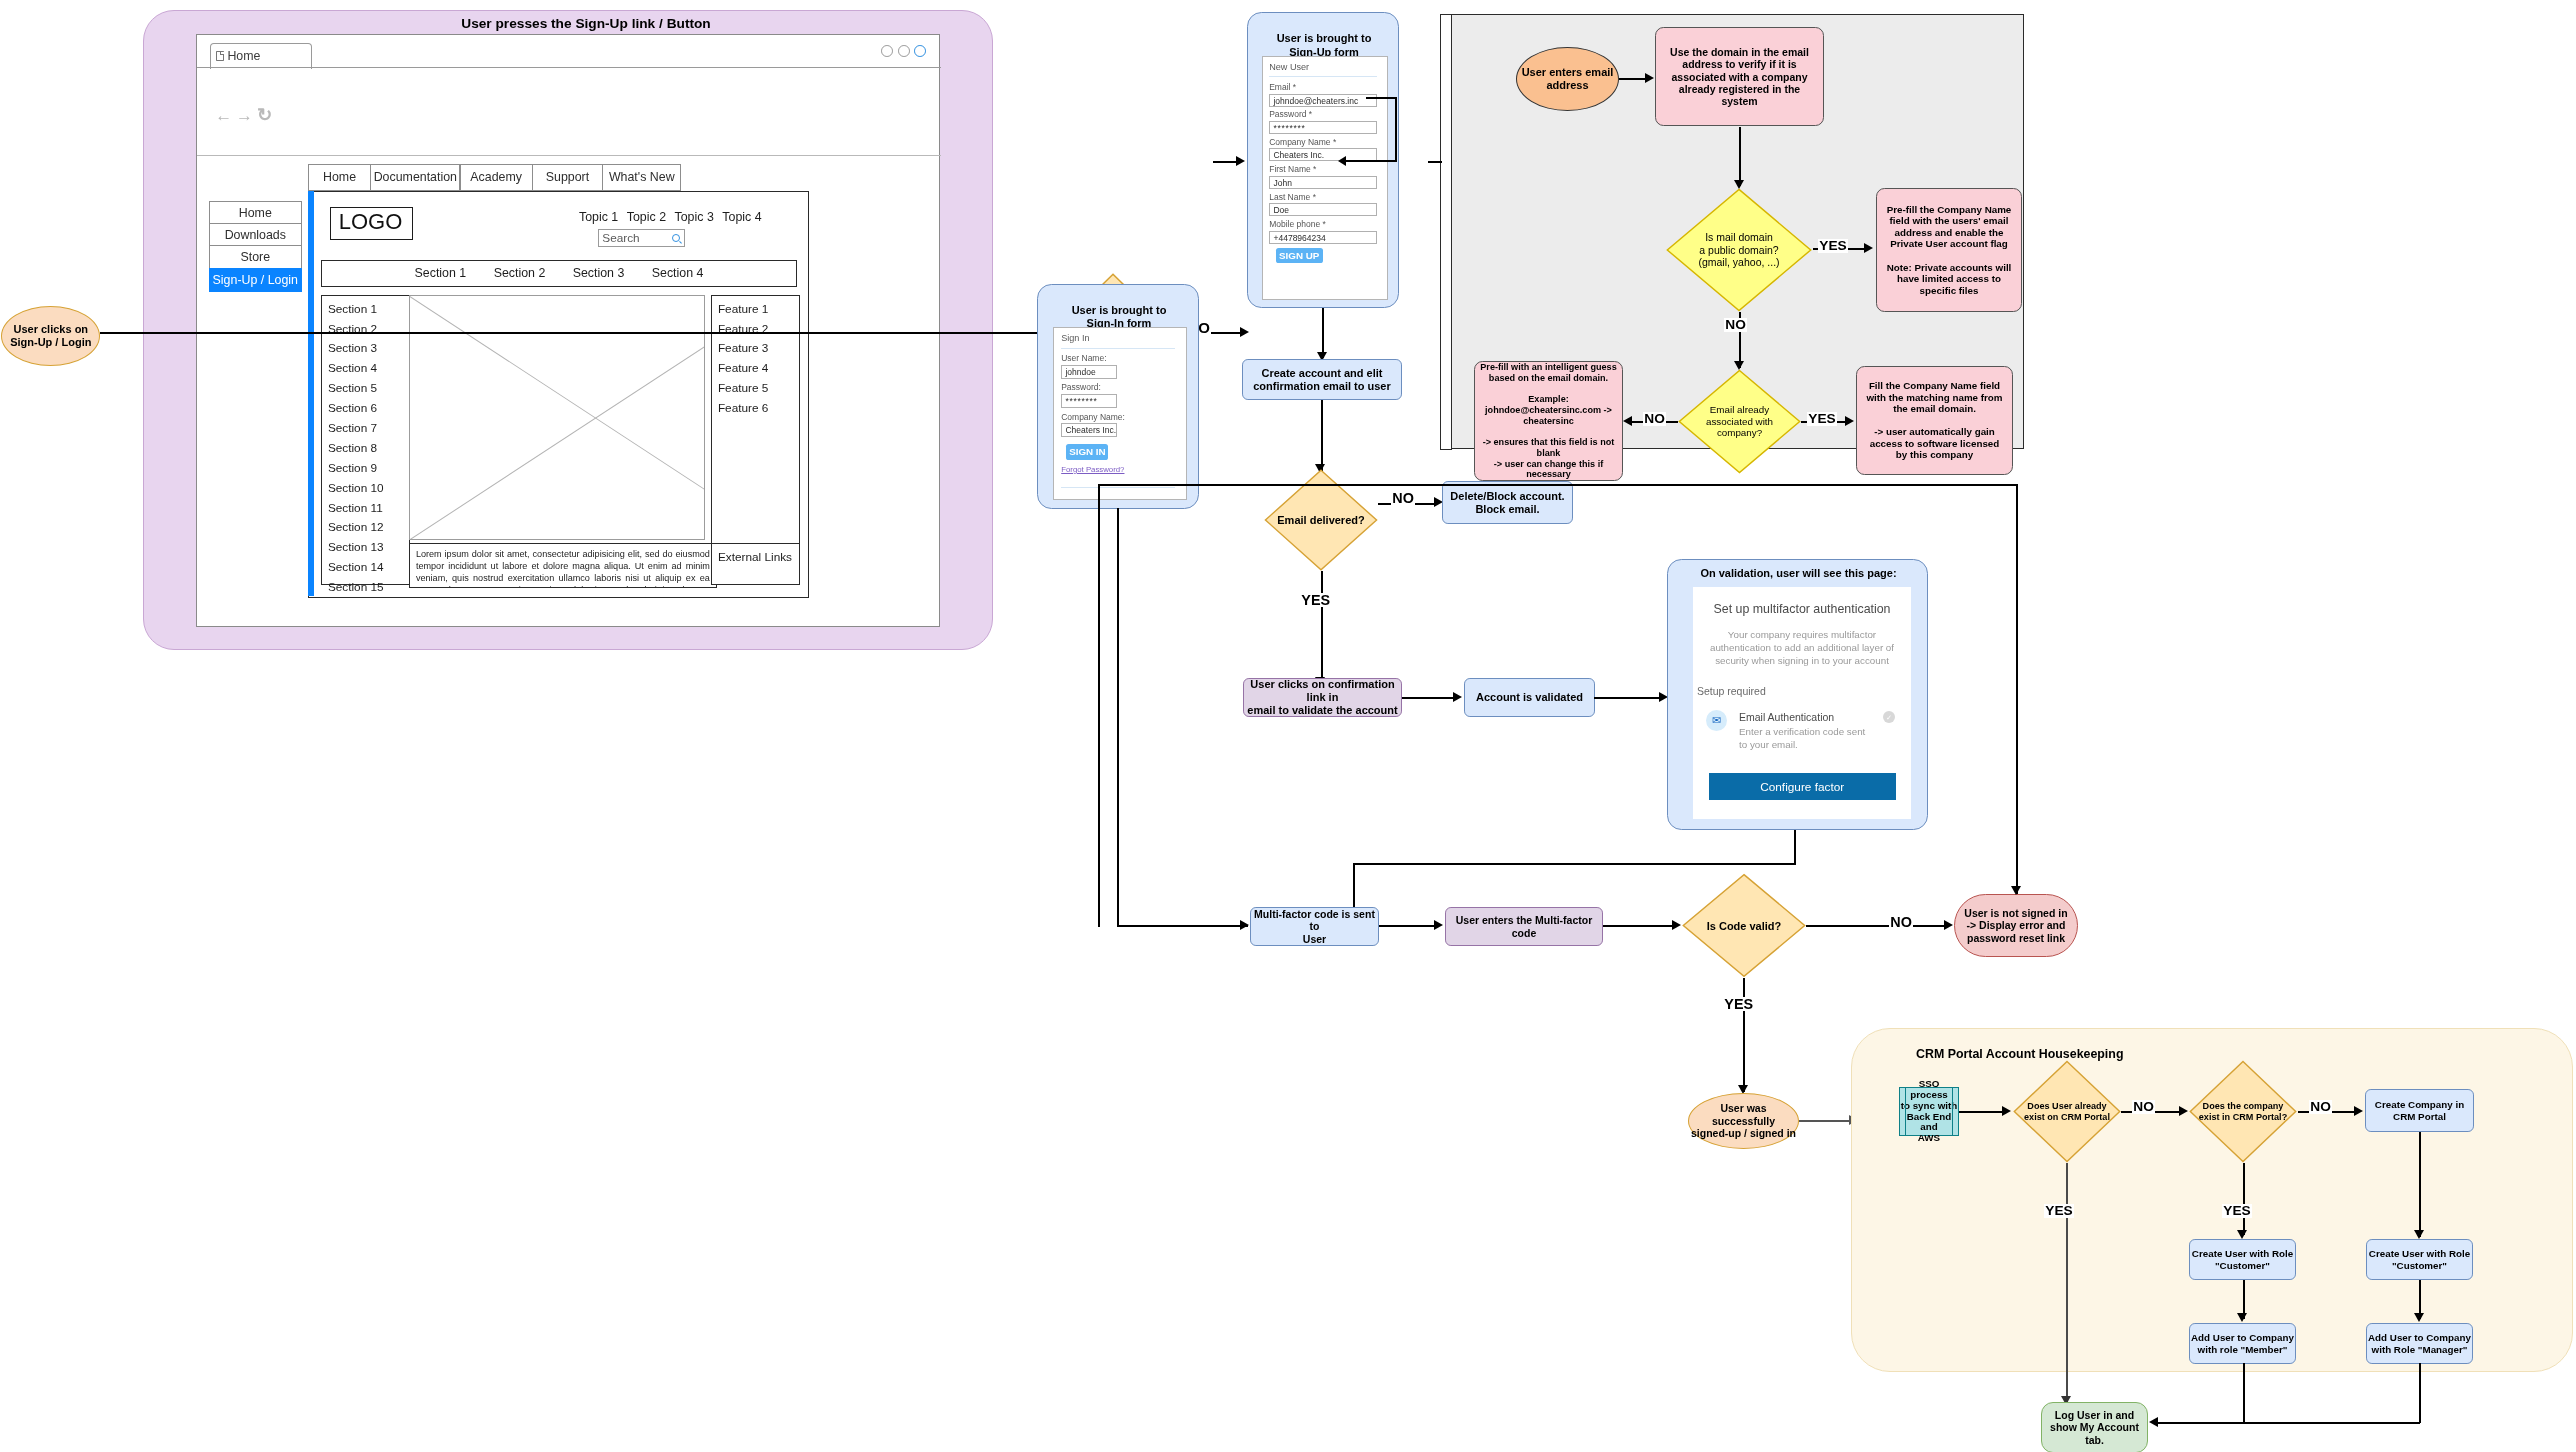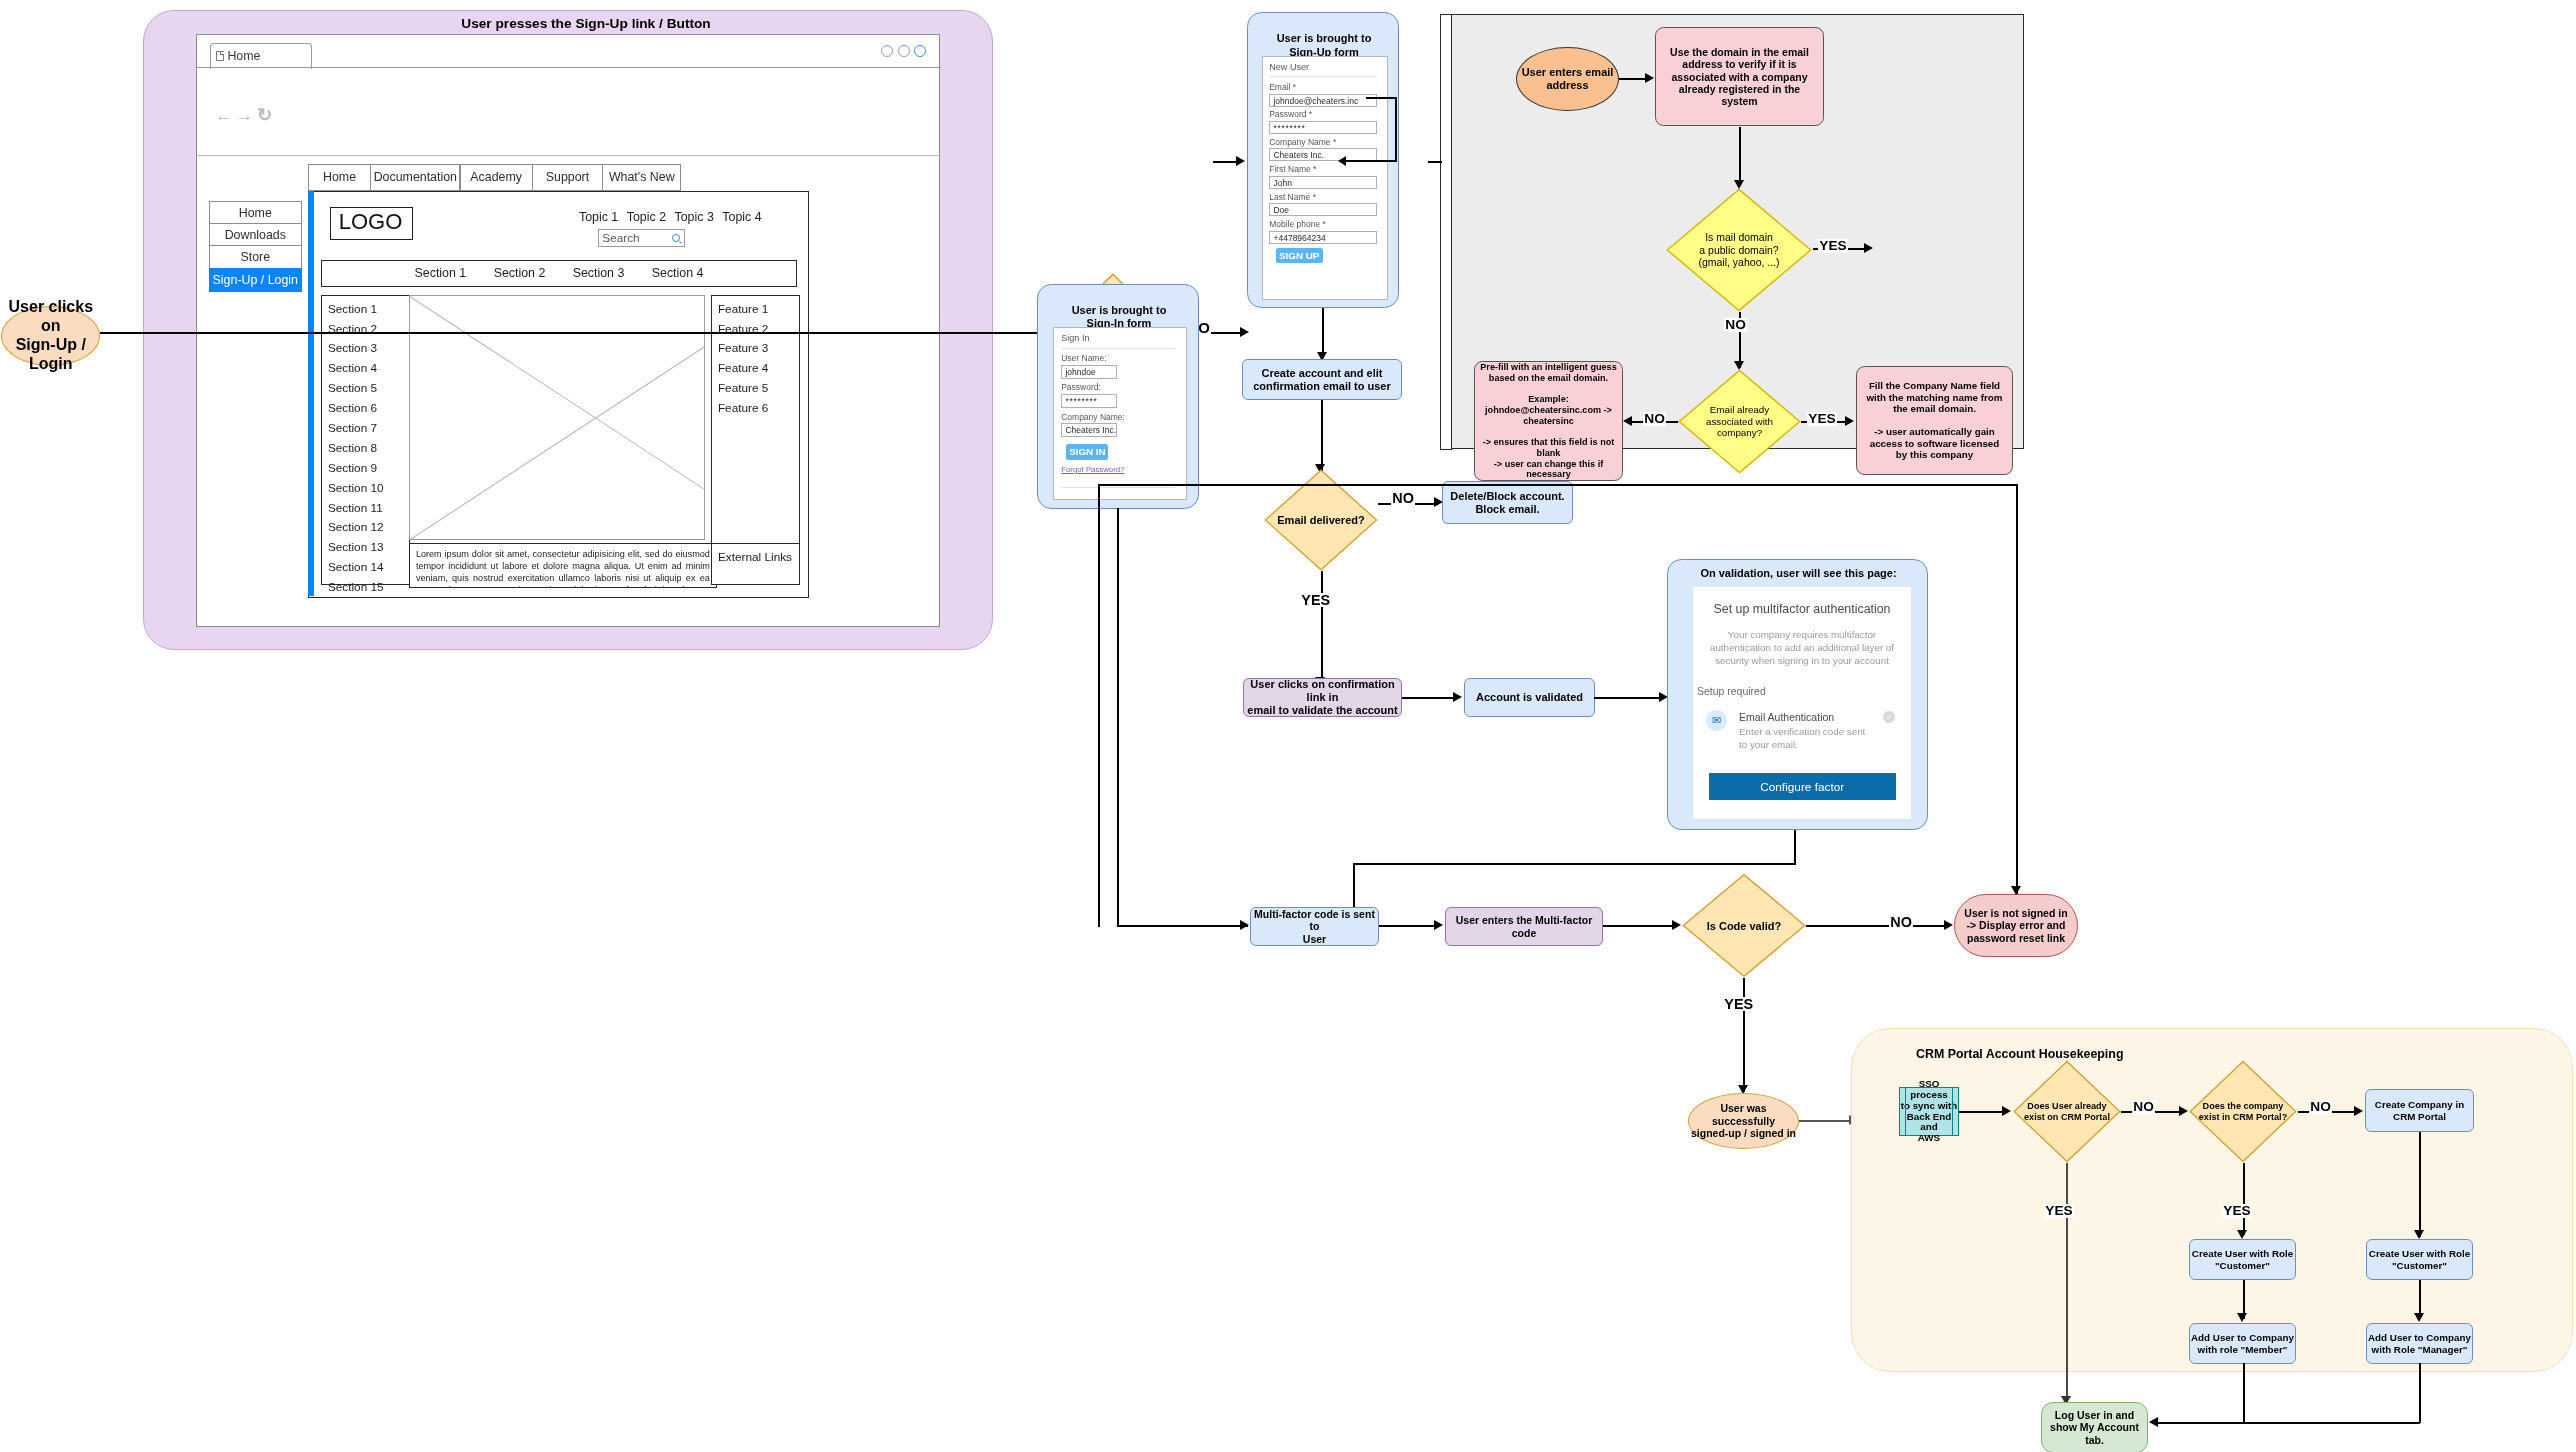--- a/index.html
+++ b/index.html
@@ -199,21 +199,21 @@
       <span>Lorem ipsum dolor sit amet, consectetur adipisicing elit, sed do eiusmod tempor incididunt ut labore et dolore magna aliqua. Ut enim ad minim veniam, quis nostrud exercitation ullamco laboris nisi ut aliquip ex ea commodo consequat. Duis aute irure dolor in reprehenderit in voluptate velit esse cillum dolore eu fugiat nulla pariatur. Excepteur sint occaecat cupidatat non proident, sunt in culpa qui officia deserunt mollit anim id est laborum.</span>
       
     </div>
 
     <div class="listbox" style="left:514px;top:508px;width:81px;height:34px;font-size:11.8px;">
       <div>External Links</div>
     </div>
   </div>
 </div>
 
-<div class="node ellipse" style="left:1.3px;top:306px;width:99px;height:60px;font-size:16px;white-space:pre-line;">
+<div class="node ellipse" style="left:1.3px;top:306px;width:99px;height:60px;font-size:11px;white-space:pre-line;">
   <span>User clicks on
 Sign-Up / Login</span>
 </div>
 <div class="ln lnh" style="left:100px;top:332px;width:966px;"></div>
 <div class="arr arr-r" style="left:1063px;top:327px;"></div>
 
 <div class="abs" style="left:1052px;top:273px;width:122px;height:119px;">
   <svg viewBox="0 0 186 182" width="122" height="119" style="position:absolute;left:0;top:0;">
     <polygon points="93,2 184,91 93,180 2,91" fill="#ffe6b3" stroke="#d6a235" stroke-width="2.4"></polygon>
   </svg>
@@ -297,20 +297,25 @@
   <div class="abs" style="left:0;top:0;width:146px;height:124px;display:flex;align-items:center;justify-content:center;text-align:center;font-size:10.5px;white-space:pre-line;line-height:1.22;color:#000;">
     <span>Is mail domain
 a public domain?
 (gmail, yahoo, ...)</span>
   </div>
 </div>
 <div class="ln lnh" style="left:1813px;top:248px;width:55px;"></div>
 <div class="elabel" style="left:1818px;top:239px;font-size:13.7px;">YES</div>
 <div class="arr arr-r" style="left:1864px;top:243px;"></div>
 
+<div class="node rbox-pink" style="left:1876px;top:188px;width:146px;height:124px;font-size:9.8px;padding:5.2px 6.5px;white-space:pre-line;">
+  <span>Pre-fill the Company Name field with the users' email address and enable the Private User account flag
+
+Note: Private accounts will have limited access to specific files</span>
+</div>
 
 <div class="ln lnv" style="left:1739px;top:312px;height:56px;"></div>
 <div class="elabel" style="left:1724px;top:318px;font-size:13.7px;">NO</div>
 <div class="arr arr-d" style="left:1734px;top:361px;"></div>
 
 <div class="abs" style="left:1678px;top:369px;width:123px;height:105px;">
   <svg viewBox="0 0 188 160" width="123" height="105" style="position:absolute;left:0;top:0;">
     <polygon points="94,2 186,80 94,158 2,80" fill="#ffff88" stroke="#d6b600" stroke-width="2.2"></polygon>
   </svg>
   <div class="abs" style="left:0;top:0;width:123px;height:105px;display:flex;align-items:center;justify-content:center;text-align:center;font-size:9.8px;white-space:pre-line;line-height:1.2;color:#000;">

